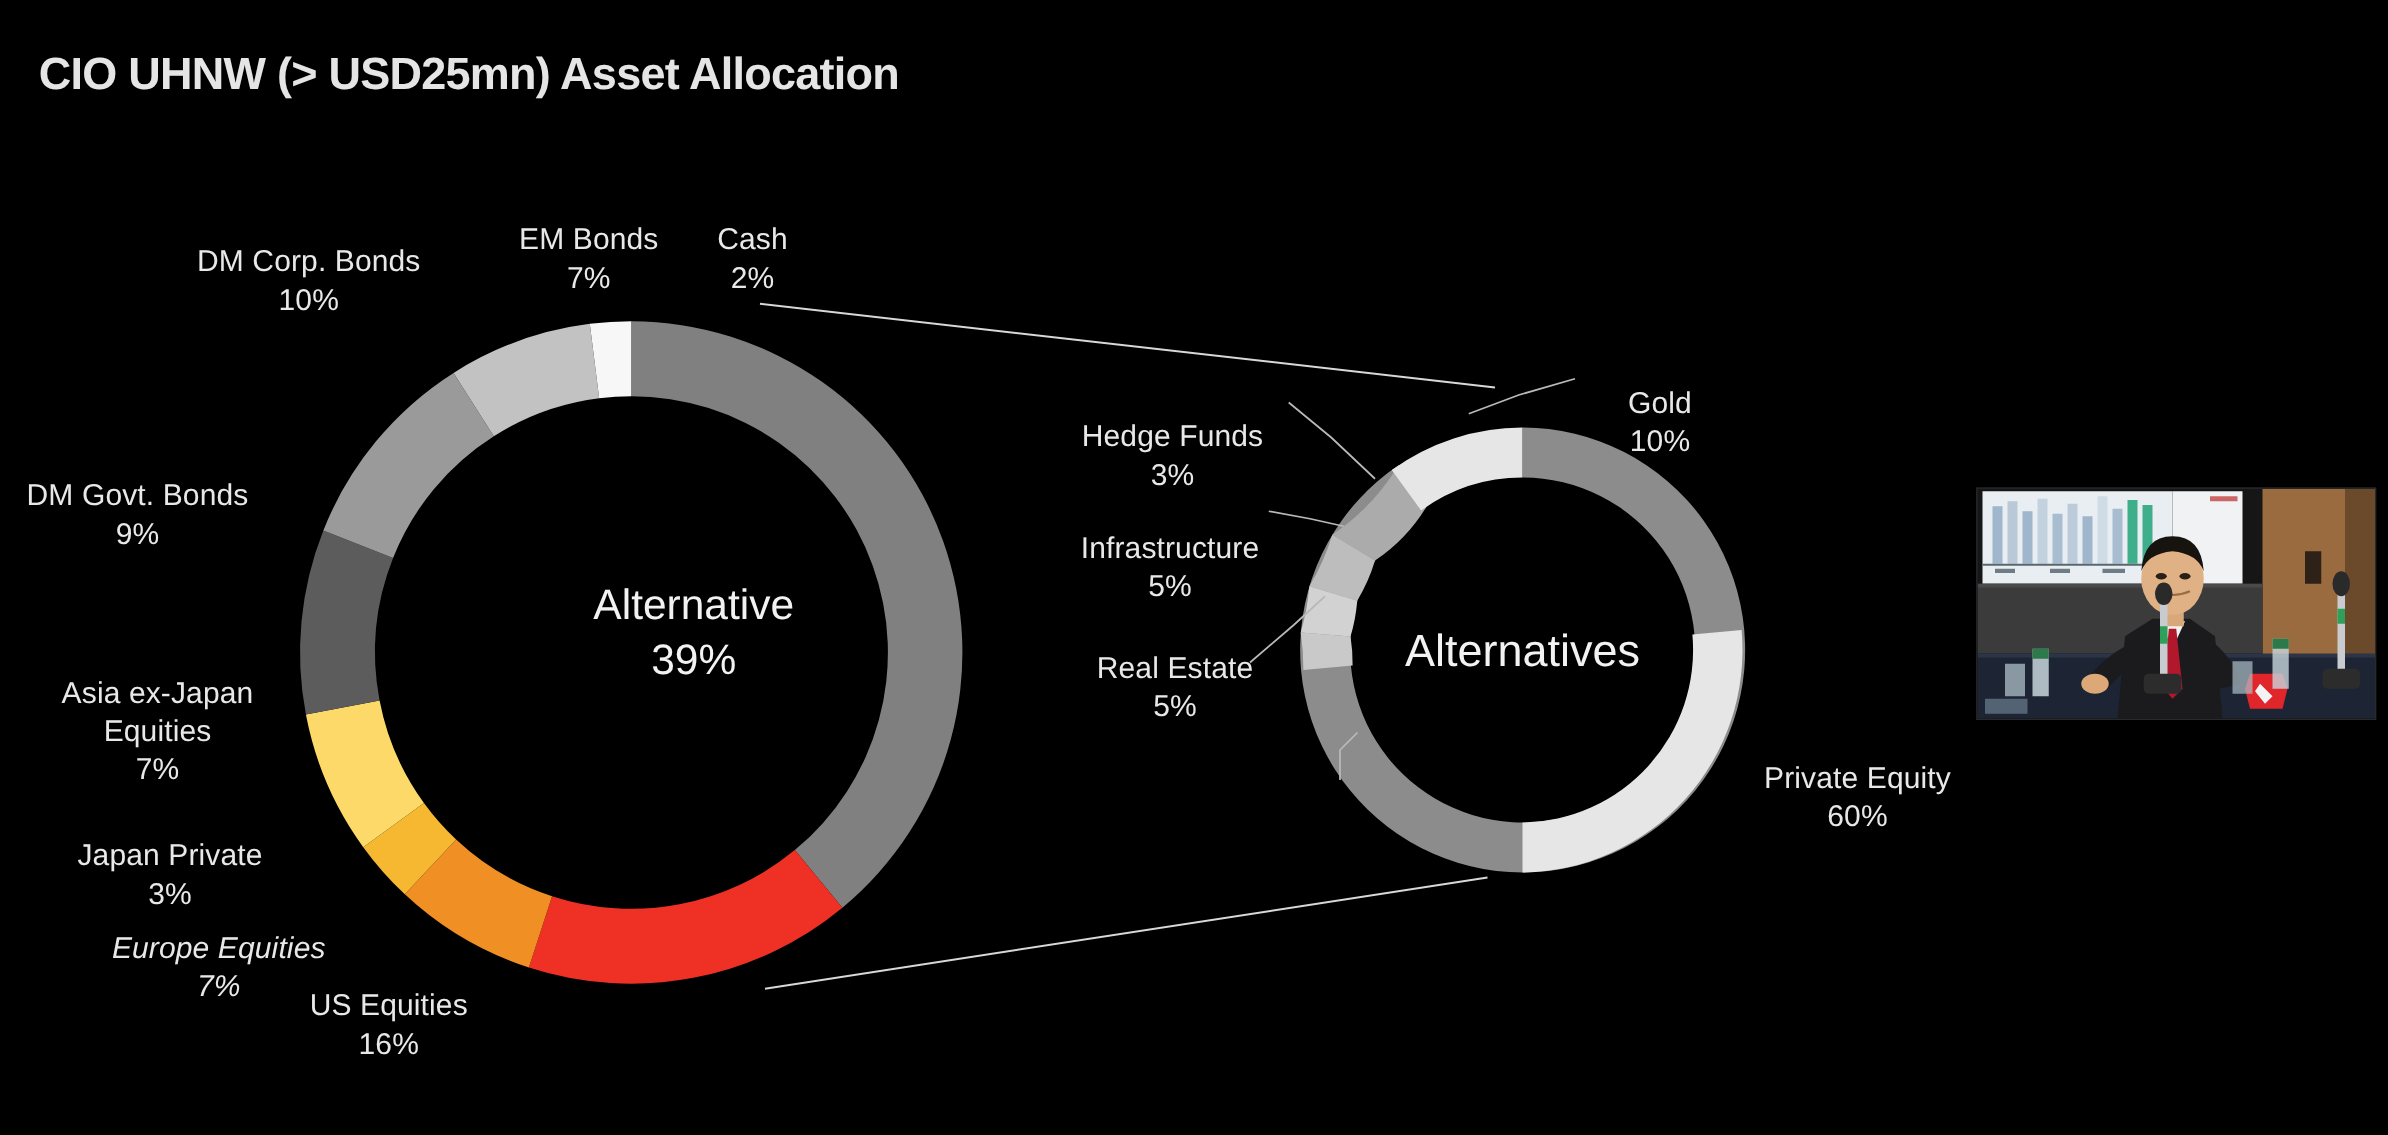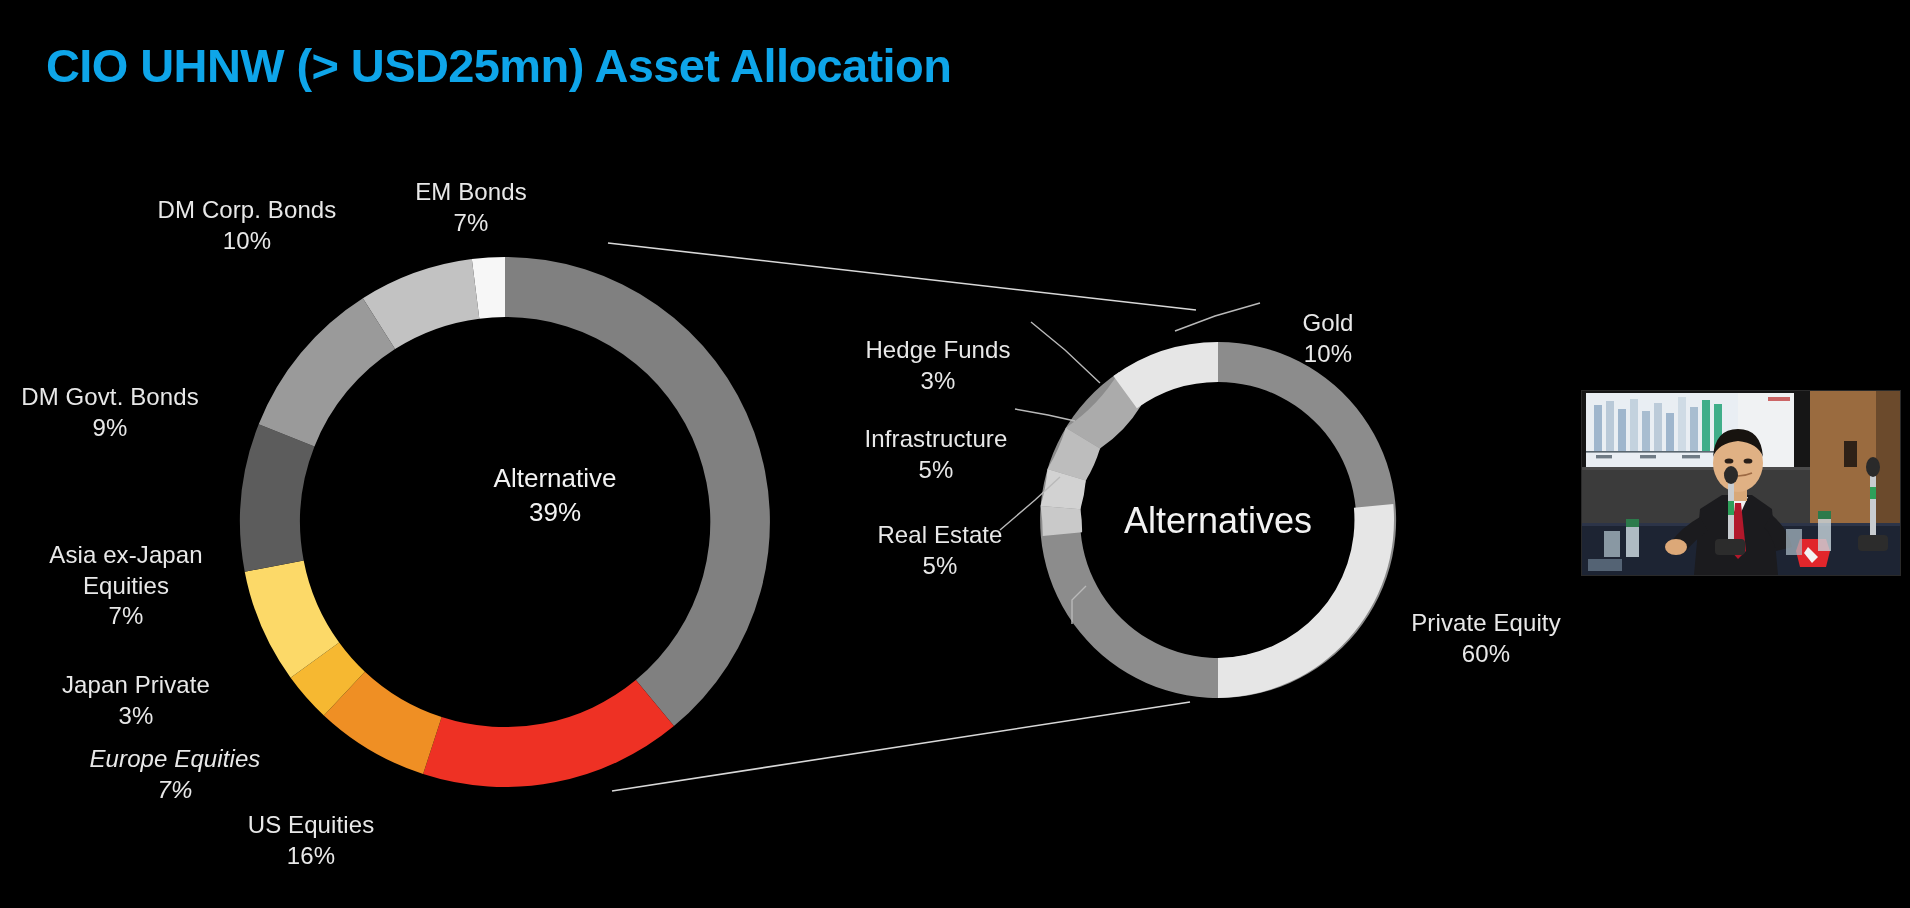--- a/index.html
+++ b/index.html
@@ -20,26 +20,26 @@
     position: absolute;
     left: 0; top: 0;
     width: 1910px;
     height: 908px;
     background: #000000;
   }
 
   
   #title {
     position: absolute;
-    left: 46px;
+    left: 31px;
     top: 38px;
-    font-size: 47px;
+    font-size: 36px;
     font-weight: bold;
     letter-spacing: -0.6px;
-    color: #0ea5e9;
+    color: #e5e5e5;
     white-space: nowrap;
     font-family: "Liberation Sans", sans-serif;
   }
 
   
   .lbl {
     position: absolute;
     color: #e8e8e8;
     font-size: 24px;
     line-height: 1.27;
@@ -107,35 +107,39 @@
 
         <path fill="#9a9a9a" d="M -246.31 -97.69 A 265 265 0 0 1 -142.15 -223.69 L -109.96 -173.01 A 205 205 0 0 0 -190.55 -75.56 Z"></path>
 
         <path fill="#c2c2c2" d="M -142.15 -223.69 A 265 265 0 0 1 -33.17 -262.91 L -25.66 -203.37 A 205 205 0 0 0 -109.96 -173.01 Z"></path>
 
         <path fill="#f7f7f7" d="M -33.17 -262.91 A 265 265 0 0 1 0 -265 L 0 -205 A 205 205 0 0 0 -25.66 -203.37 Z"></path>
       </g>
     </svg>
   </div>
 
-  <div class="center-cap" style="left:400px; top:462px; width:310px; font-size:26px;">
+  <div class="center-cap" style="left:400px; top:462px; width:310px; font-size:34px;">
     <span>Alternative</span><br>
     <span>39%</span>
   </div>
 
   <div class="lbl ctr" style="left:132px; top:165px; width:230px;">
     <span>DM Corp. Bonds</span>
     <span class="val">10%</span>
   </div>
 
   <div class="lbl ctr" style="left:396px; top:147px; width:150px;">
     <span>EM Bonds</span>
     <span class="val">7%</span>
   </div>
 
+  <div class="lbl ctr" style="left:552px; top:147px; width:100px;">
+    <span>Cash</span>
+    <span class="val">2%</span>
+  </div>
 
   <div class="lbl ctr" style="left:2px; top:352px; width:216px;">
     <span>DM Govt. Bonds</span>
     <span class="val">9%</span>
   </div>
 
   <div class="lbl ctr" style="left:30px; top:510px; width:192px;">
     <span>Asia ex-Japan
 Equities</span>
     <span class="val">7%</span>
@@ -144,21 +148,21 @@
   <div class="lbl ctr" style="left:40px; top:640px; width:192px;">
     <span>Japan Private</span>
     <span class="val">3%</span>
   </div>
 
   <div class="lbl ctr" style="left:76px; top:714px; width:198px;font-style:italic;">
     <span>Europe Equities</span>
     <span class="val">7%</span>
   </div>
 
-  <div class="lbl ctr" style="left:228px; top:780px; width:166px;text-align:center;">
+  <div class="lbl ctr" style="left:228px; top:760px; width:166px;text-align:center;">
     <span>US Equities</span>
     <span class="val">16%</span>
   </div>
 
   <div class="donut-wrap" style="left:1018px; top:320px; width:400px; height:400px;">
     <svg viewBox="0 0 400 400" style="width:400px;height:400px;display:block;">
       <g transform="translate(200,200)">
 
         <path fill="#8c8c8c" d="M 0 -178 A 178 178 0 1 1 -99.19 -147.72 L -76.89 -114.50 A 138 138 0 1 0 0 -138 Z"></path>
 

